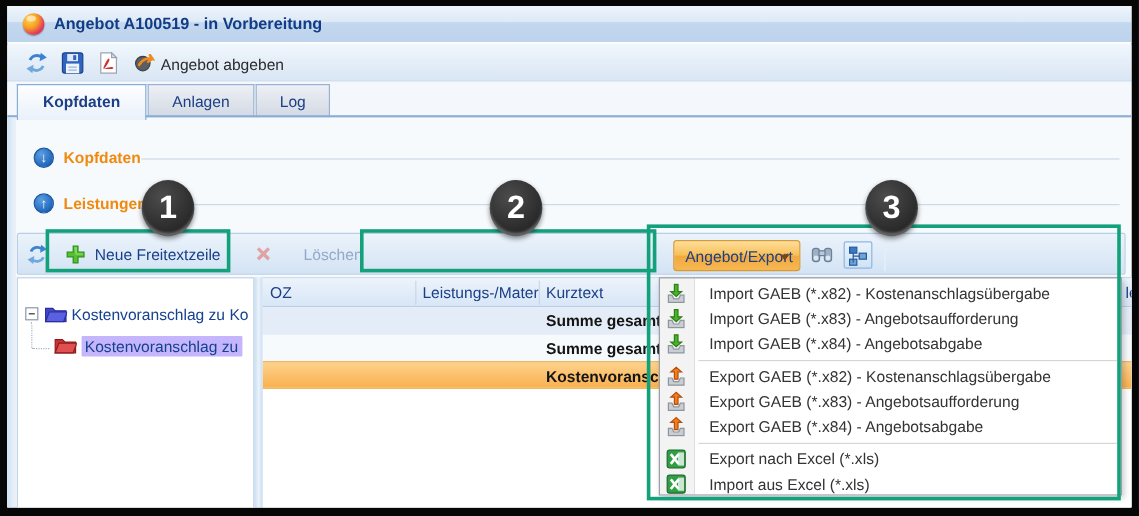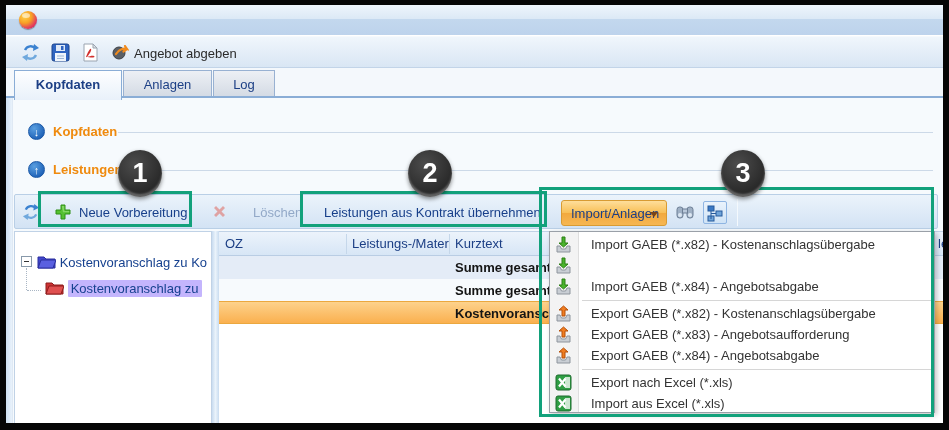--- a/index.html
+++ b/index.html
@@ -130,20 +130,21 @@
   svg { display:block; }
 </style>
 </head>
 <body>
 
 <div id="stage">
   <div id="win">
 
     <div class="titlebar">
       <div class="app-logo"></div>
+      <div class="win-title">Angebot A100519 - in Vorbereitung</div>
     </div>
 
     <div class="toolbar">
       <div class="tb-ico" style="left:15px">
         <svg width="19" height="19" viewBox="0 0 19 19">
           <path d="M14.5 5.5 A6.3 6.3 0 0 0 4 7" fill="none" stroke="#3b82d0" stroke-width="2.4"></path>
           <path d="M4.5 13.5 A6.3 6.3 0 0 0 15 12" fill="none" stroke="#6fa8dd" stroke-width="2.4"></path>
           <path d="M13 1 L18 5 L12 8 Z" fill="#3b82d0"></path>
           <path d="M6 18 L1 14 L7 11 Z" fill="#6fa8dd"></path>
         </svg>
@@ -204,33 +205,32 @@
           <path d="M13 1 L18 5 L12 8 Z" fill="#3b82d0"></path>
           <path d="M6 18 L1 14 L7 11 Z" fill="#6fa8dd"></path>
         </svg>
       </div>
       <div class="lt-ico" style="left:39px">
         <svg width="18" height="18" viewBox="0 0 18 18">
           <path d="M7 2 h4 v5 h5 v4 h-5 v5 h-4 v-5 H2 V7 h5 Z" fill="#55c131" stroke="#2f8f17" stroke-width="1"></path>
           <path d="M7.8 3 h2.4 v5 h5 v1.2 h-6.2 Z" fill="#8fdc72" opacity=".8"></path>
         </svg>
       </div>
-      <div class="lt-btn-label" style="left:64px">Neue Vorbereitung</div>
+      <div class="lt-btn-label" style="left:64px">Neue Freitextzeile</div>
 
       <div class="lt-disabled-x">
         <svg width="15" height="15" viewBox="0 0 15 15">
           <path d="M2 4 L4 2 L7.5 5.5 L11 2 L13 4 L9.5 7.5 L13 11 L11 13 L7.5 9.5 L4 13 L2 11 L5.5 7.5 Z" fill="#e0695f"></path>
         </svg>
       </div>
       <div class="lt-disabled-label">Löschen</div>
 
-      <div class="lt-btn-label" style="left:309px">Leistungen aus Kontrakt übernehmen</div>
 
       <div class="impexp-btn">
-        <span class="lbl">Import/Anlagen</span>
+        <span class="lbl">Angebot/Export</span>
         <span class="caret"></span>
       </div>
 
       <div class="lt-ico" style="left:661px;top:9px">
         <svg width="18" height="16" viewBox="0 0 18 16">
           <rect x="1" y="3" width="6" height="11" rx="2.6" fill="#9fb0c4" stroke="#6d7f95"></rect>
           <rect x="11" y="3" width="6" height="11" rx="2.6" fill="#9fb0c4" stroke="#6d7f95"></rect>
           <rect x="6.5" y="5" width="5" height="4" fill="#b9c8da" stroke="#6d7f95"></rect>
           <circle cx="4" cy="11" r="2" fill="#dce7f2"></circle>
           <circle cx="14" cy="11" r="2" fill="#dce7f2"></circle>
@@ -300,20 +300,21 @@
         </span>
         <span class="mi-label">Import GAEB (*.x82) - Kostenanschlagsübergabe</span>
       </div>
       <div class="menu-item">
         <span class="mi-icon">
           <svg width="17" height="17" viewBox="0 0 17 17">
               <path d="M7 1 h3 v6 h3 L8.5 11 L4 7 h3 Z" fill="#49b32c" stroke="#2c7f15"></path>
               <path d="M2 10 h3 l1.5 3 h4 L12 10 h3 v6 H2 Z" fill="#c9ced4" stroke="#8e959d"></path>
             </svg>
         </span>
+        <span class="mi-label">Import GAEB (*.x83) - Angebotsaufforderung</span>
       </div>
       <div class="menu-item">
         <span class="mi-icon">
           <svg width="17" height="17" viewBox="0 0 17 17">
               <path d="M7 1 h3 v6 h3 L8.5 11 L4 7 h3 Z" fill="#49b32c" stroke="#2c7f15"></path>
               <path d="M2 10 h3 l1.5 3 h4 L12 10 h3 v6 H2 Z" fill="#c9ced4" stroke="#8e959d"></path>
             </svg>
         </span>
         <span class="mi-label">Import GAEB (*.x84) - Angebotsabgabe</span>
       </div>

